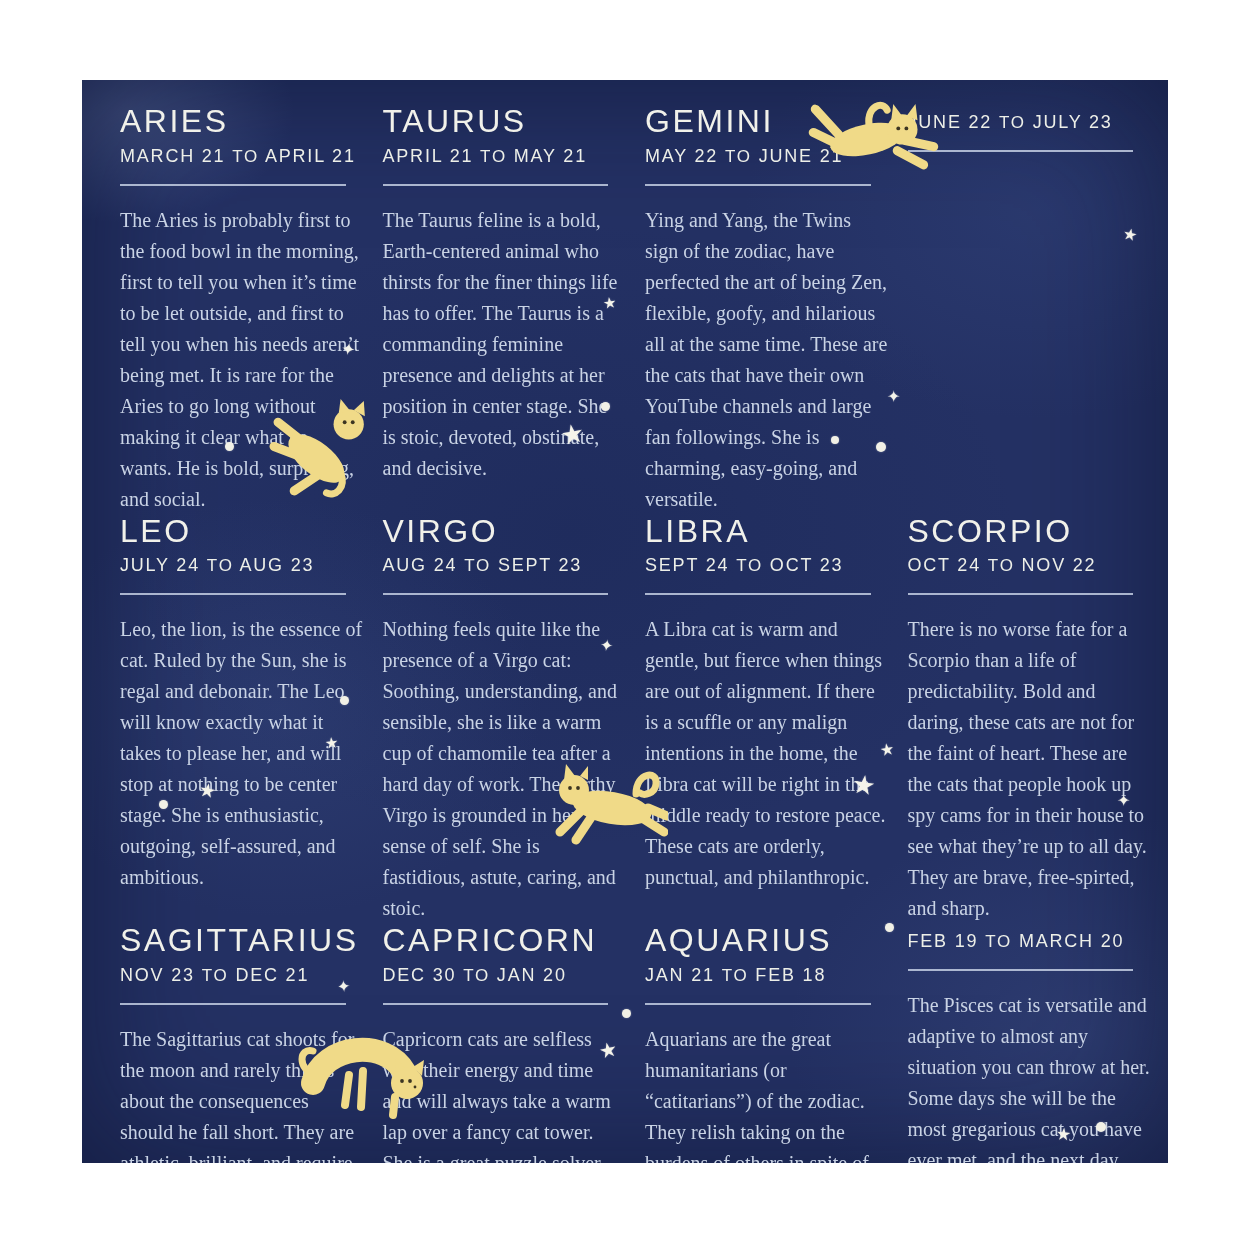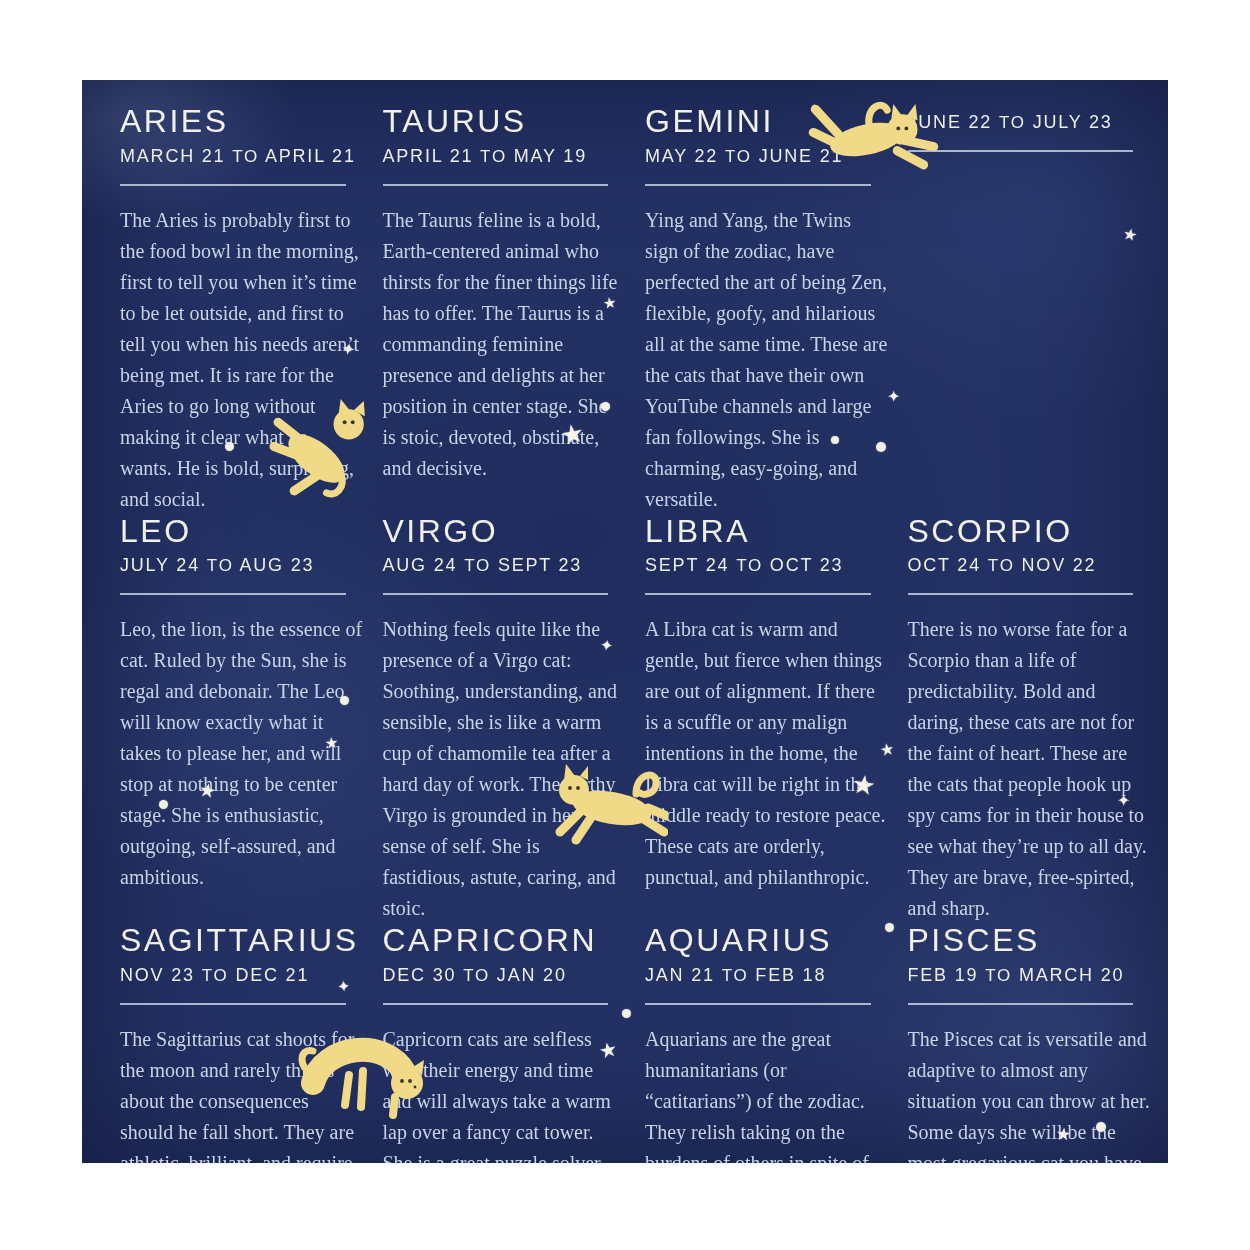--- a/index.html
+++ b/index.html
@@ -64,21 +64,21 @@
 
     <div class="cell">
       <div class="sign-title">ARIES</div>
       <div class="sign-dates"><span>MARCH 21</span> <span class="to">TO</span> <span>APRIL 21</span></div>
       <hr class="divider">
       <p class="sign-desc">The Aries is probably first to the food bowl in the morning, first to tell you when it’s time to be let outside, and first to tell you when his needs aren’t being met. It is rare for the Aries to go long without making it clear what he wants. He is bold, surprising, and social.</p>
     </div>
 
     <div class="cell">
       <div class="sign-title">TAURUS</div>
-      <div class="sign-dates"><span>APRIL 21</span> <span class="to">TO</span> <span>MAY 19</span></div>
+      <div class="sign-dates"><span>APRIL 21</span> <span class="to">TO</span> <span>MAY 21</span></div>
       <hr class="divider">
       <p class="sign-desc">The Taurus feline is a bold, Earth-centered animal who thirsts for the finer things life has to offer. The Taurus is a commanding feminine presence and delights at her position in center stage. She is stoic, devoted, obstinate, and decisive.</p>
     </div>
 
     <div class="cell">
       <div class="sign-title">GEMINI</div>
       <div class="sign-dates"><span>MAY 22</span> <span class="to">TO</span> <span>JUNE 21</span></div>
       <hr class="divider">
       <p class="sign-desc">Ying and Yang, the Twins sign of the zodiac, have perfected the art of being Zen, flexible, goofy, and hilarious all at the same time. These are the cats that have their own YouTube channels and large fan followings. She is charming, easy-going, and versatile.</p>
     </div>
@@ -131,21 +131,20 @@
     </div>
 
     <div class="cell">
       <div class="sign-title">AQUARIUS</div>
       <div class="sign-dates"><span>JAN 21</span> <span class="to">TO</span> <span>FEB 18</span></div>
       <hr class="divider">
       <p class="sign-desc">Aquarians are the great humanitarians (or “catitarians”) of the zodiac. They relish taking on the burdens of others in spite of the personal consequences they may face. These cats are great thinkers and teachers with soft souls and big spirits. They are caring, idealistic, and engaging.</p>
     </div>
 
     <div class="cell">
-      <div class="sign-title">PISCES</div>
       <div class="sign-dates"><span>FEB 19</span> <span class="to">TO</span> <span>MARCH 20</span></div>
       <hr class="divider">
       <p class="sign-desc">The Pisces cat is versatile and adaptive to almost any situation you can throw at her. Some days she will be the most gregarious cat you have ever met, and the next day she will be elusive and hard to find. She is caring, creative, enthusiastic, and inspired.</p>
     </div>
 
   </div>
 
   <svg class="cat" style="left:726px;top:14px;width:132px;height:86px" viewBox="0 0 130 85">
     <g fill="#f0da88" stroke="#f0da88" stroke-linecap="round">
       <path d="M30,40 L7,15" stroke-width="9" fill="none"></path>

